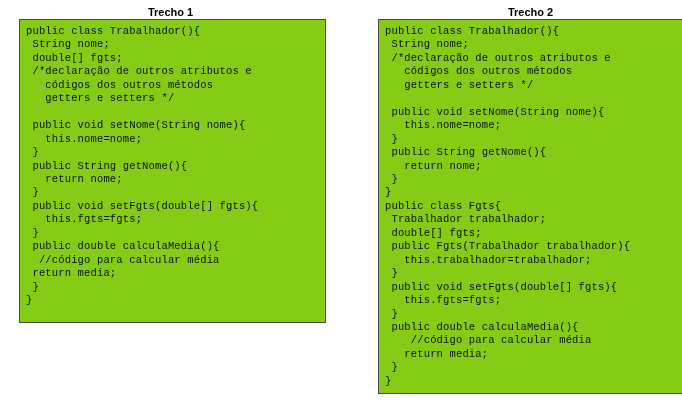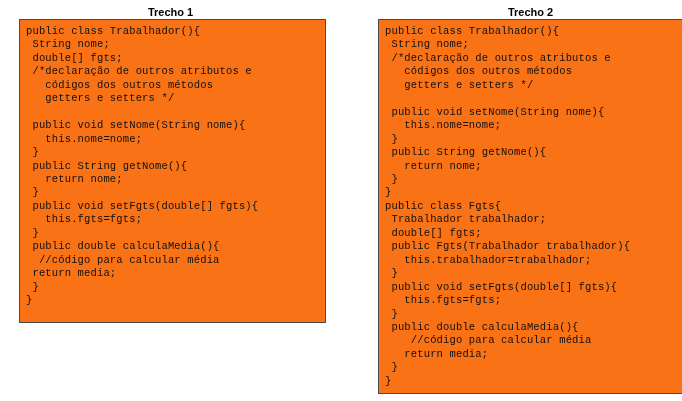--- a/index.html
+++ b/index.html
@@ -27,21 +27,21 @@
     font-weight: bold;
     color: #000000;
     text-align: center;
     line-height: 13px;
     padding-top: 6px;
     letter-spacing: 0px;
   }
 
   .code-box {
     border: 1px solid #4a4a4a;
-    background: #f97316;
+    background: #84cc16;
     box-sizing: border-box;
   }
   #code-box-1 {
     position: absolute;
     left: 19px;
     top: 19px;
     width: 307px;
     height: 304px;
   }
   #code-box-2 {

